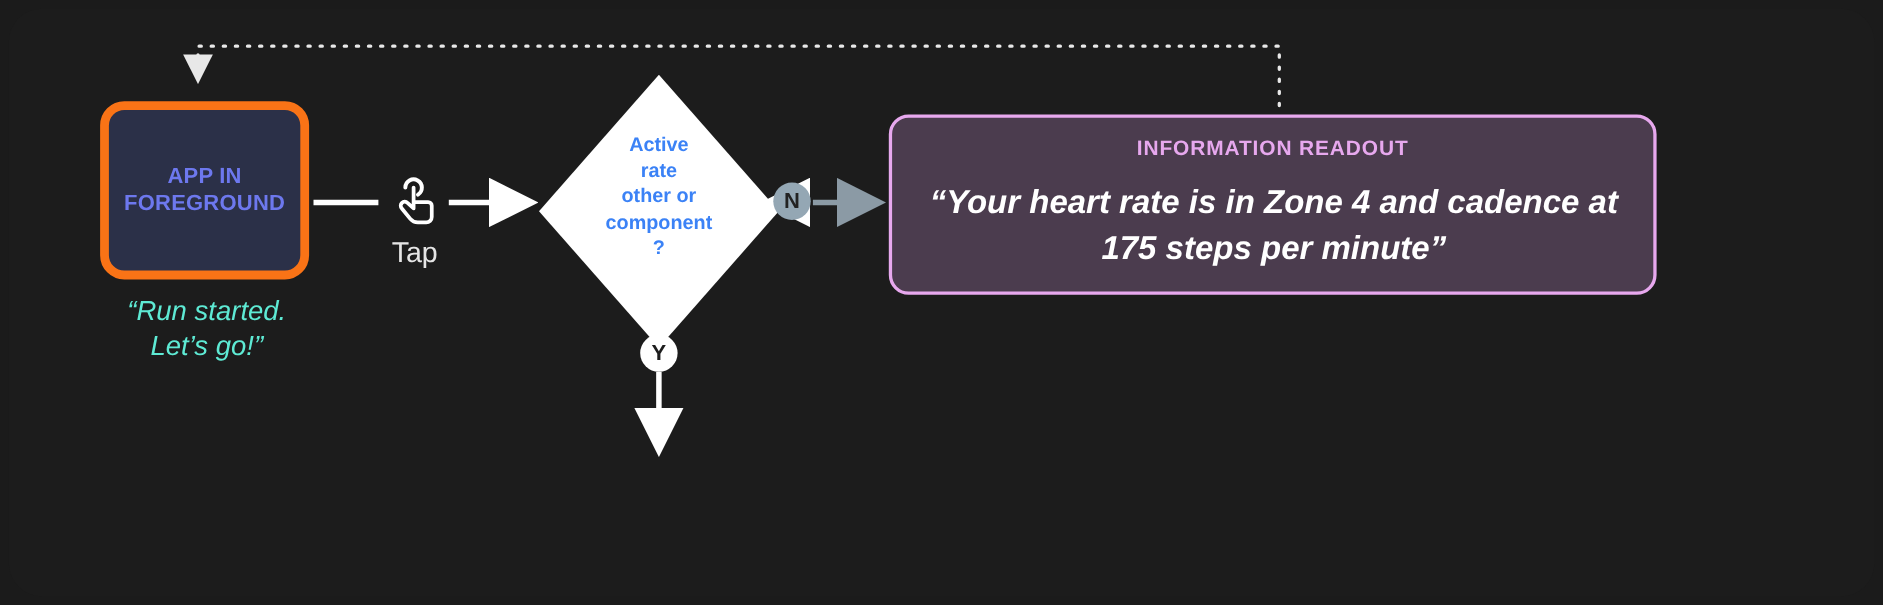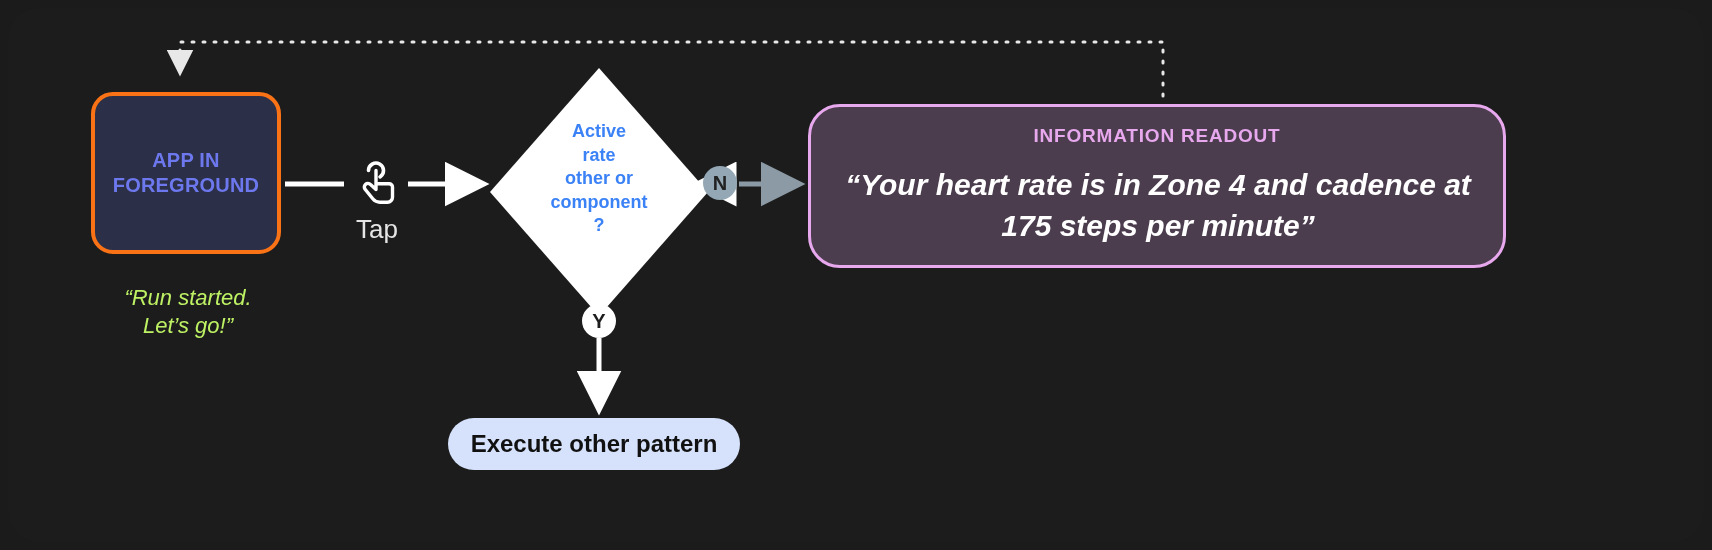--- a/index.html
+++ b/index.html
@@ -39,43 +39,43 @@
 
   
   #app-box {
     position: absolute;
     left: 83px;
     top: 84px;
     width: 190px;
     height: 162px;
     box-sizing: border-box;
     background: #2b3048;
-    border: 4px solid #f97316;
+    border: 8px solid #f97316;
     border-radius: 22px;
     display: flex;
     align-items: center;
     justify-content: center;
   }
   #app-box .label {
     color: #6d78ee;
     font-size: 20px;
     font-weight: bold;
     line-height: 1.25;
     text-align: center;
     letter-spacing: 0.2px;
   }
 
   #app-caption {
     position: absolute;
     left: 60px;
-    top: 276px;
+    top: 260px;
     width: 240px;
     text-align: center;
-    color: #bef264;
-    font-size: 22px;
+    color: #5eead4;
+    font-size: 25px;
     font-style: italic;
     line-height: 1.26;
   }
 
   
   #tap-icon {
     position: absolute;
     left: 340px;
     top: 148px;
     width: 56px;
@@ -148,21 +148,21 @@
   
   #readout {
     position: absolute;
     left: 800px;
     top: 96px;
     width: 698px;
     height: 164px;
     box-sizing: border-box;
     background: #4b3c4e;
     border: 3px solid #e7a8ee;
-    border-radius: 32px;
+    border-radius: 18px;
   }
   #readout-title {
     position: absolute;
     left: 0;
     top: 18px;
     width: 100%;
     text-align: center;
     color: #e7a8ee;
     font-size: 19px;
     font-weight: bold;
@@ -271,18 +271,15 @@
     </div>
 
     <div id="readout">
       <div id="readout-title">INFORMATION READOUT</div>
       <div id="readout-body">
         <span>“Your heart rate is in Zone 4 and cadence at</span>
         <span>175 steps per minute”</span>
       </div>
     </div>
 
-    <div id="pill">
-      <span class="label">Execute other pattern</span>
-    </div>
 
   </div>
 </div>
 
 </body></html>

